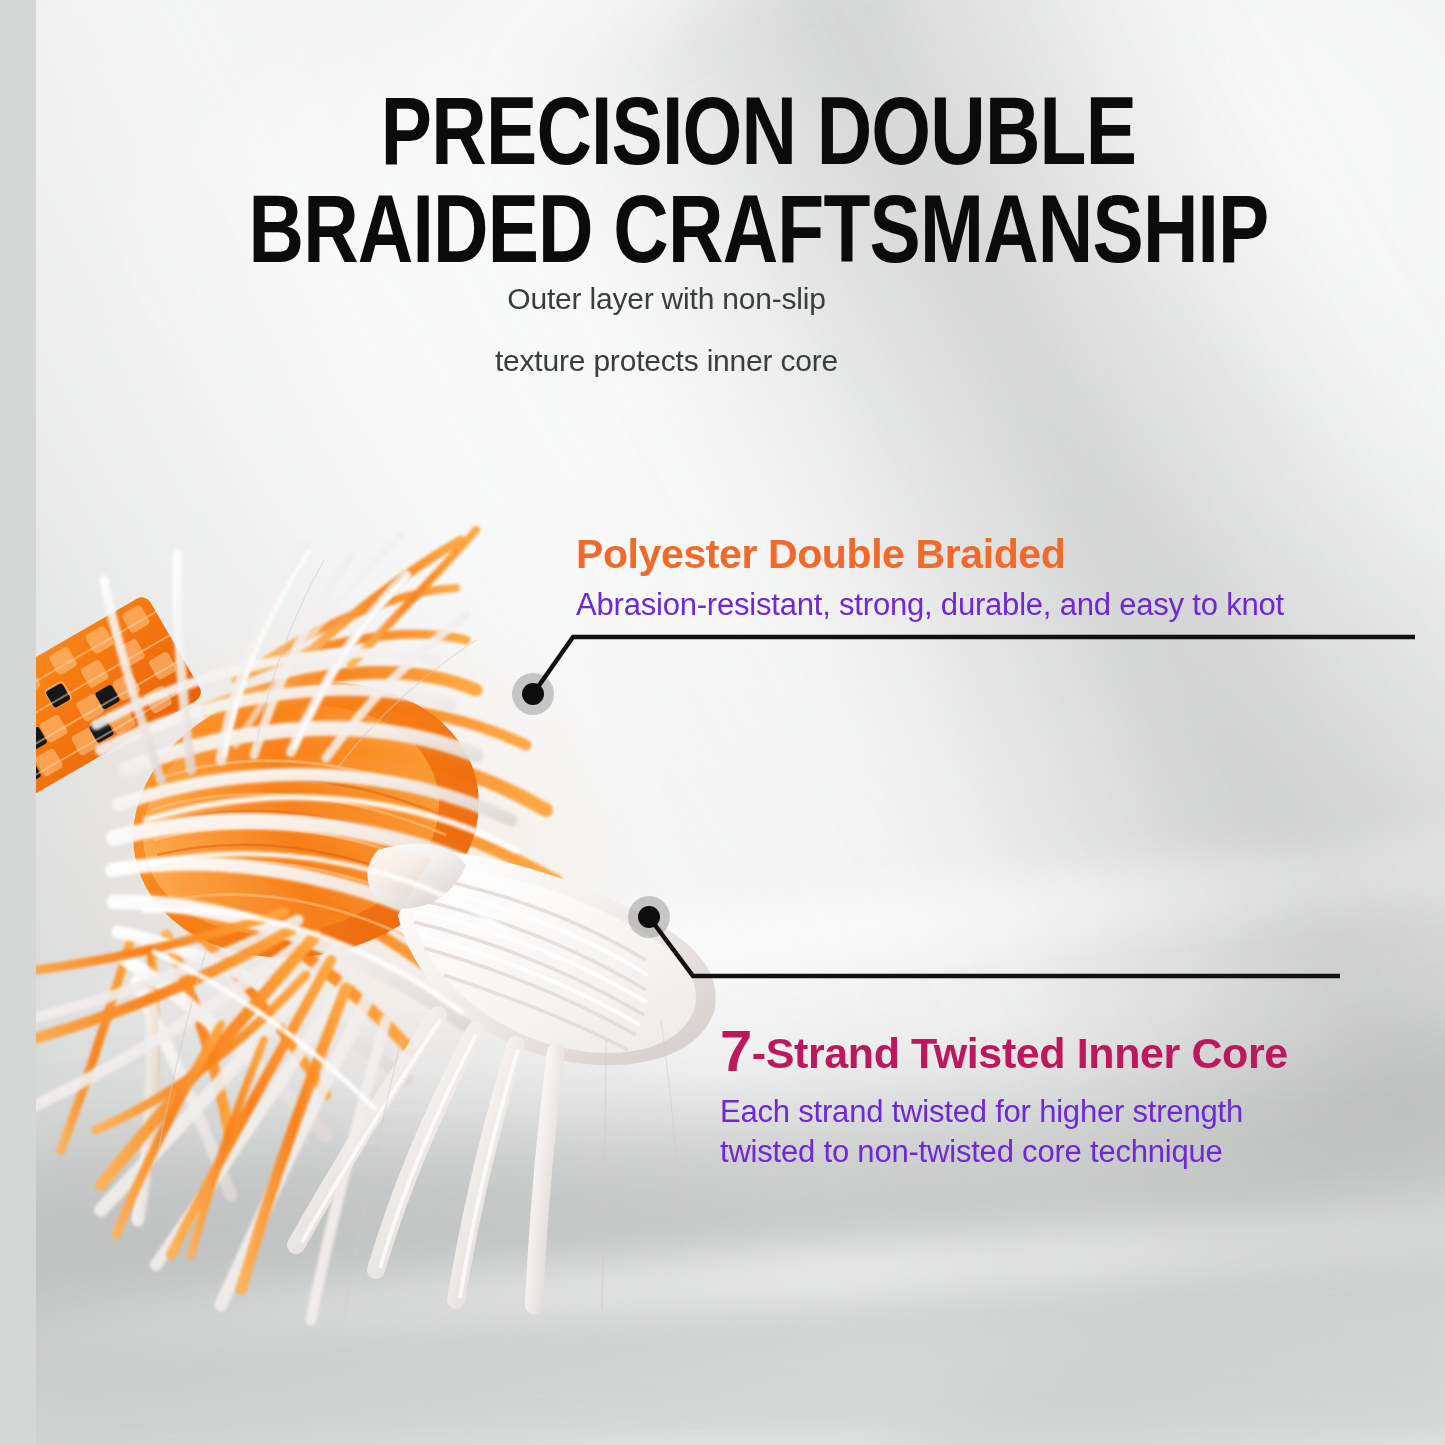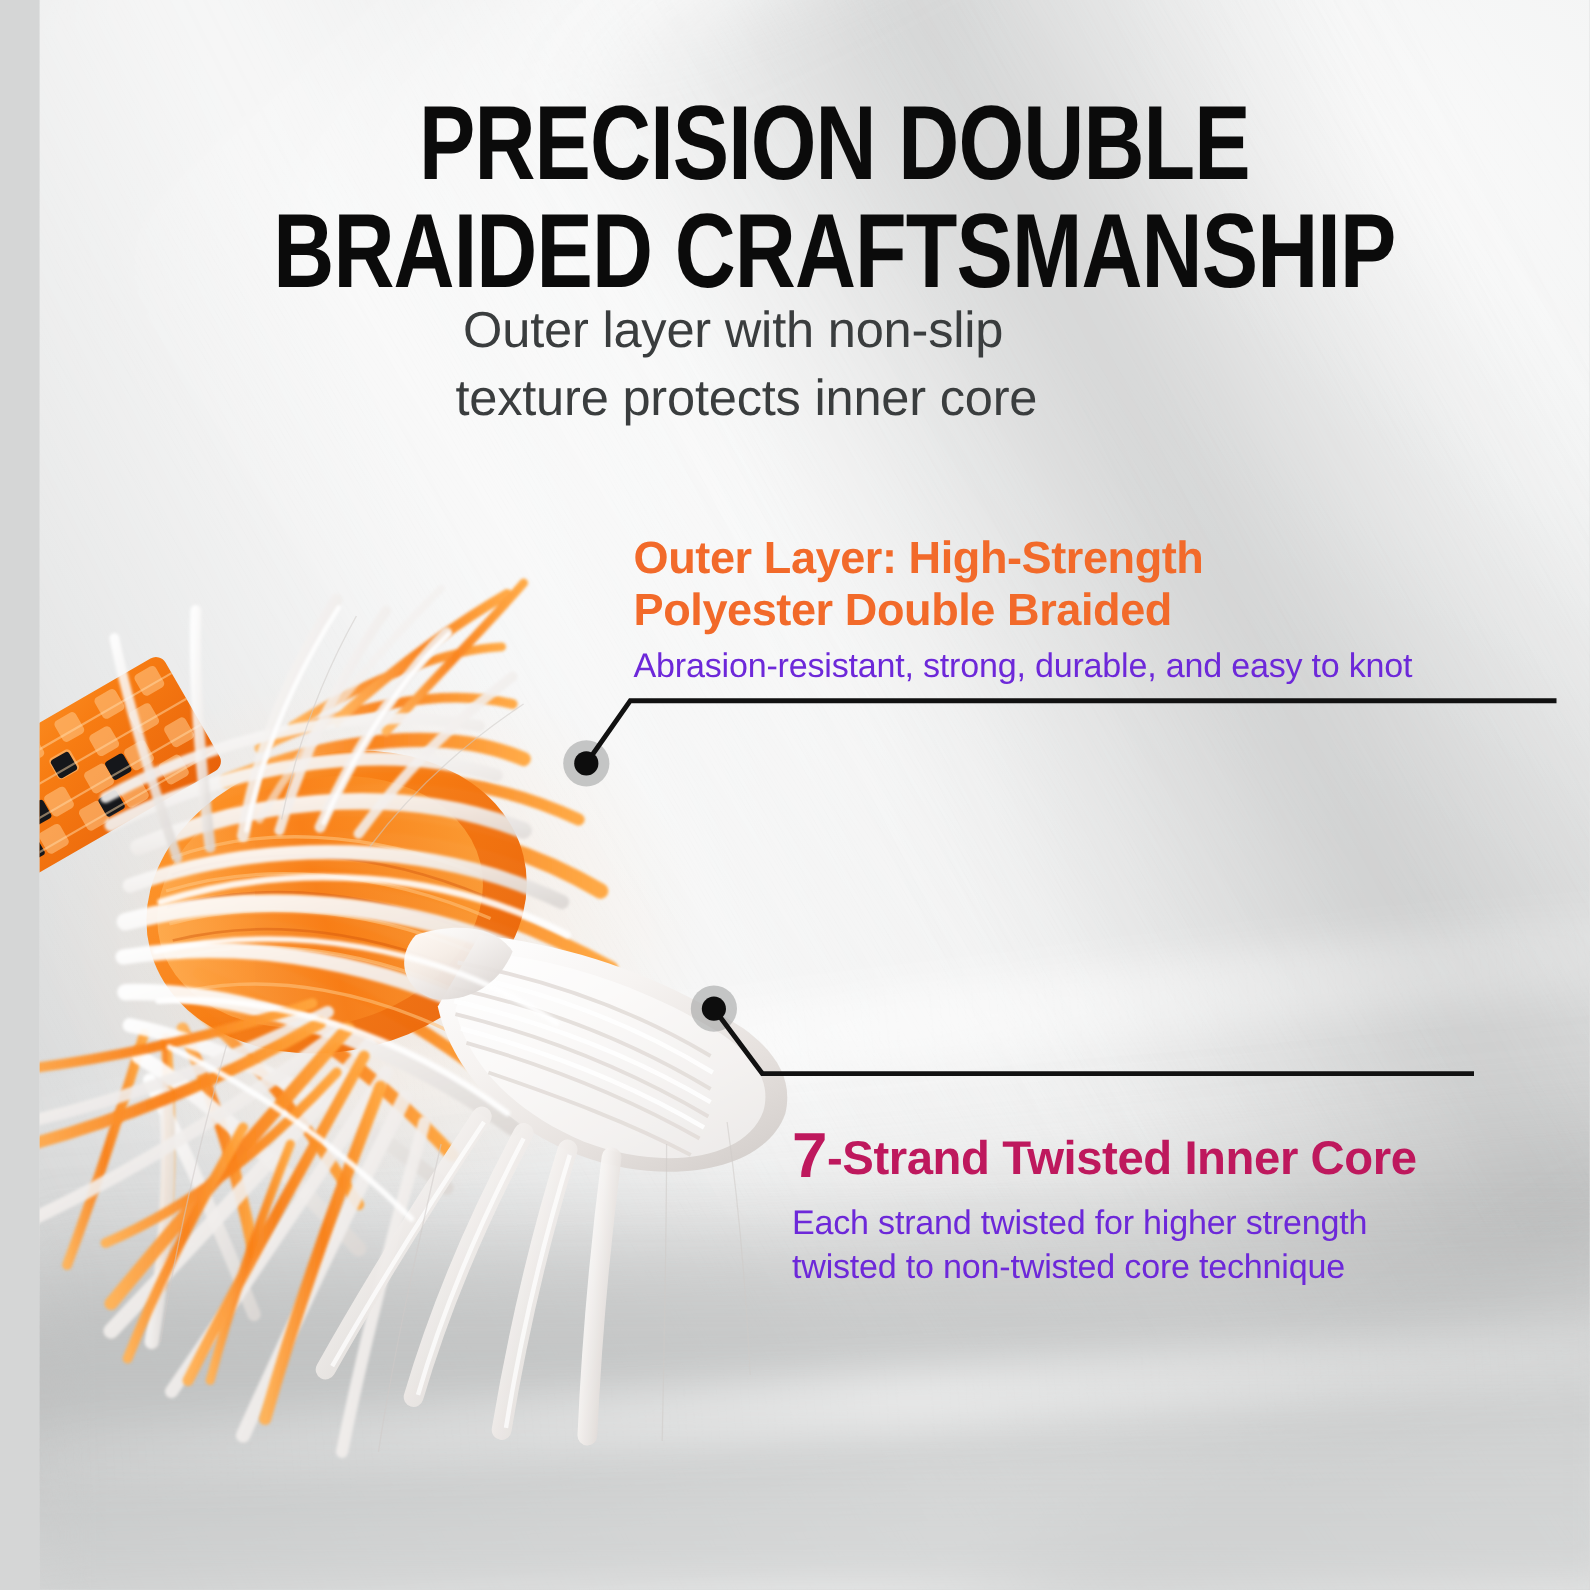--- a/index.html
+++ b/index.html
@@ -47,25 +47,25 @@
     font-family:"Liberation Sans Narrow","Liberation Sans","DejaVu Sans Condensed",sans-serif;
     font-weight:bold;color:#0b0b0b;letter-spacing:-1px;
     transform:scaleX(.80);transform-origin:50% 50%;
     font-size:96px;line-height:98px;white-space:nowrap;
   }
   #title-l1{top:82px;}
   #title-l2{top:180px;}
 
   .subtitle{
     position:absolute;left:0;width:1261px;text-align:center;
-    color:#3a3d3e;font-size:46px;line-height:62px;font-weight:400;
+    color:#3a3d3e;font-size:30px;line-height:62px;font-weight:400;
     letter-spacing:-.2px;
   }
   #sub-l1{top:268px;}
-  #sub-l2{top:330px;padding-left:12px;}
+  #sub-l2{top:330px;}
 
   .callout-head{
     position:absolute;color:#F26A2A;font-weight:bold;
     font-size:41px;line-height:47px;letter-spacing:-.4px;white-space:nowrap;
   }
   .callout-sub{
     position:absolute;color:#6d28d9;font-size:31px;line-height:40px;
     letter-spacing:-.2px;white-space:nowrap;
   }
 
@@ -335,21 +335,20 @@
       <polyline points="613,917 657,976 1304,976" fill="none" stroke="#111111" stroke-width="4.5" stroke-linejoin="miter"></polyline>
       <circle cx="613" cy="917" r="11" fill="#0d0d0d"></circle>
     </g>
   </svg>
 
   <div class="title" id="title-l1">PRECISION DOUBLE</div>
   <div class="title" id="title-l2">BRAIDED CRAFTSMANSHIP</div>
   <div class="subtitle" id="sub-l1">Outer layer with non-slip</div>
   <div class="subtitle" id="sub-l2">texture protects inner core</div>
 
-  <div class="callout-head" id="c1-h1">Outer Layer: High-Strength</div>
   <div class="callout-head" id="c1-h2">Polyester Double Braided</div>
   <div class="callout-sub" id="c1-sub">Abrasion-resistant, strong, durable, and easy to knot</div>
 
   <div id="c2-head">
     <span class="big">7</span><span class="rest">-Strand Twisted Inner Core</span>
   </div>
   <div class="callout-sub" id="c2-s1">Each strand twisted for higher strength</div>
   <div class="callout-sub" id="c2-s2">twisted to non-twisted core technique</div>
 
 </div>

